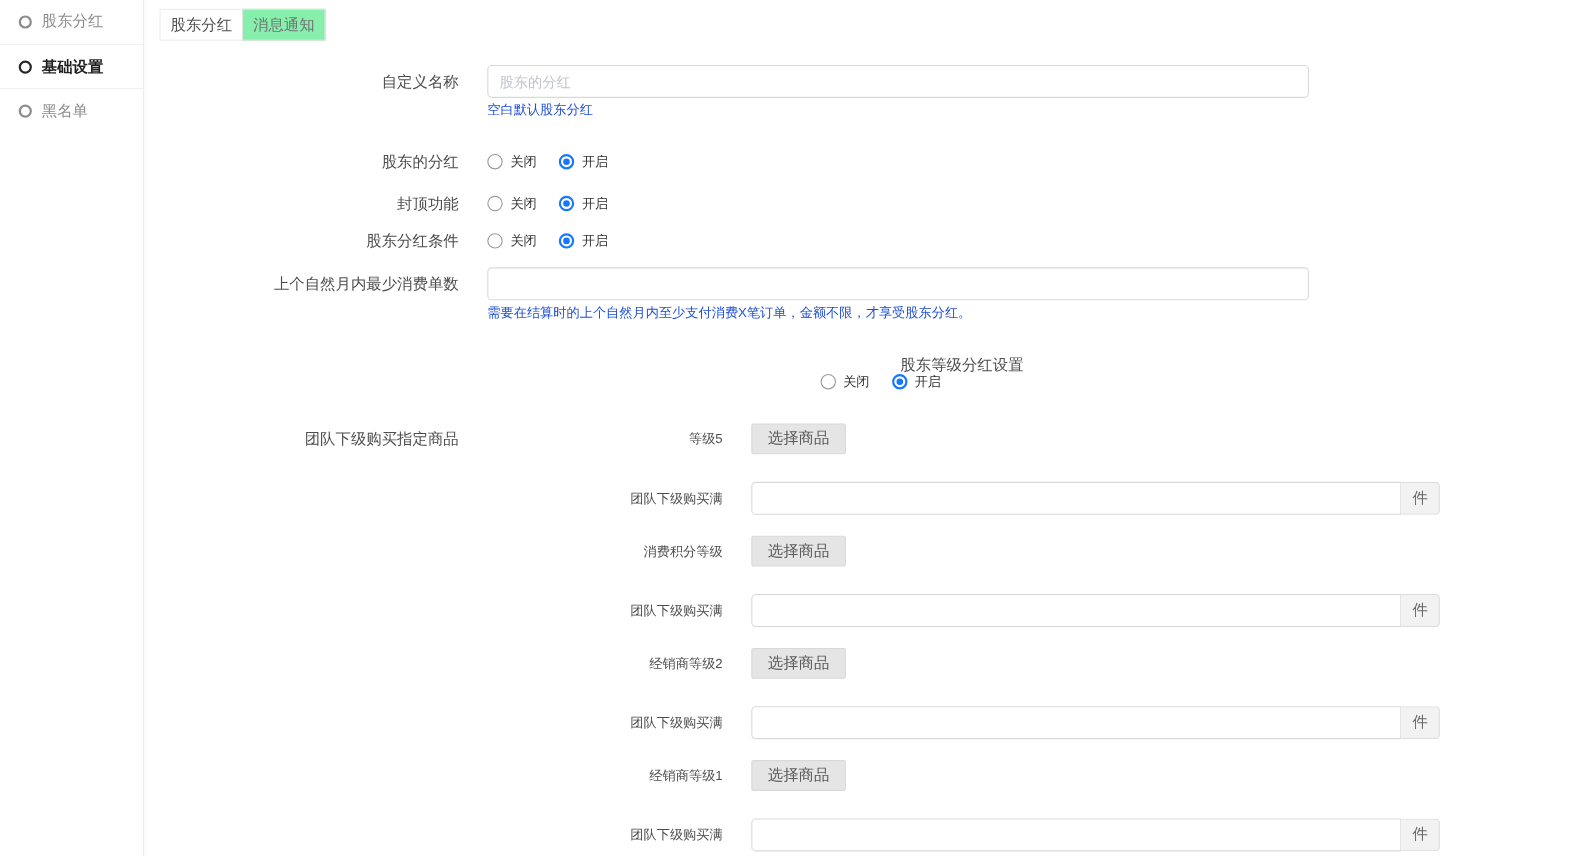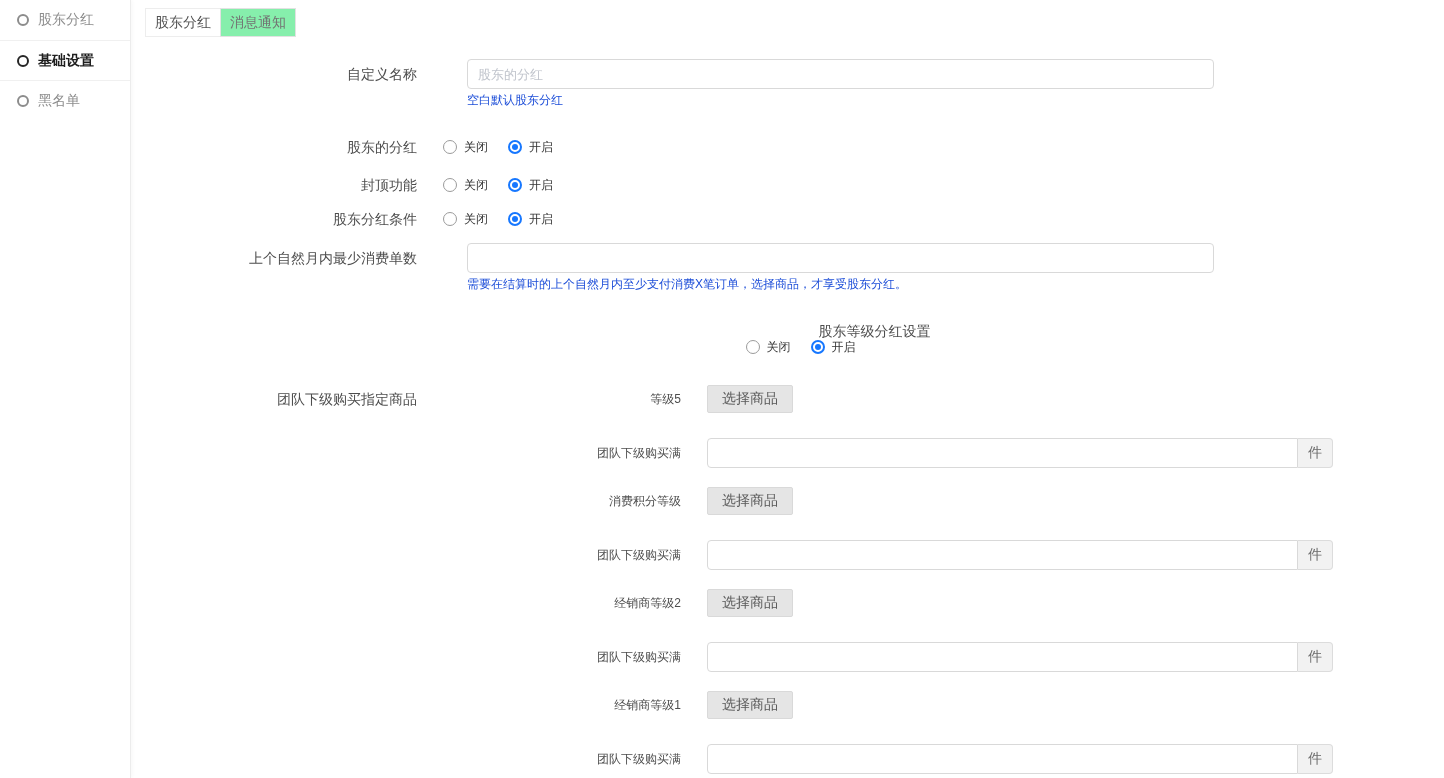--- a/index.html
+++ b/index.html
@@ -40,21 +40,21 @@
   }
   .tab.active {
     background: #fff; border: 1px solid #ededed; color: #515151;
   }
   .tab.inactive {
     background: #86efac; border: 1px solid #e2e2e2; margin-left: -1px; color: #737373;
   }
   
   .form { padding-top: 0; }
   .frow { display: flex; align-items: center; }
-  .frow.top { align-items: flex-start; gap: 24px; }
+  .frow.top { align-items: flex-start; }
   .flabel {
     width: 286px; text-align: right; color: #4d4d4d;
     flex: 0 0 auto; line-height: 30px;
   }
   .fctrl { margin-left: 26px; flex: 1 1 auto; }
   .text-input {
     width: 747px; height: 30px;
     border: 1px solid #d9d9d9; border-radius: 4px;
     padding: 0 10px; font-size: 13px; color: #595959;
     outline: none; background: #fff;
@@ -193,21 +193,21 @@
             <span class="radio-label">开启</span>
           </span>
         </div>
       </div>
     </div>
 
     <div class="frow top r-mino">
       <div class="flabel">上个自然月内最少消费单数</div>
       <div class="fctrl">
         <input class="text-input" type="text" value="" style="">
-        <div class="help-text">需要在结算时的上个自然月内至少支付消费X笔订单，选择商品，才享受股东分红。</div>
+        <div class="help-text">需要在结算时的上个自然月内至少支付消费X笔订单，金额不限，才享受股东分红。</div>
       </div>
     </div>
 
     <div class="frow r-radio4">
       <div class="flabel" style="line-height:16px;">股东等级分红设置</div>
       <div class="fctrl">
         <div class="radio-group">
           <span class="radio-opt">
             <span class="radio-circle"></span>
             <span class="radio-label">关闭</span>

